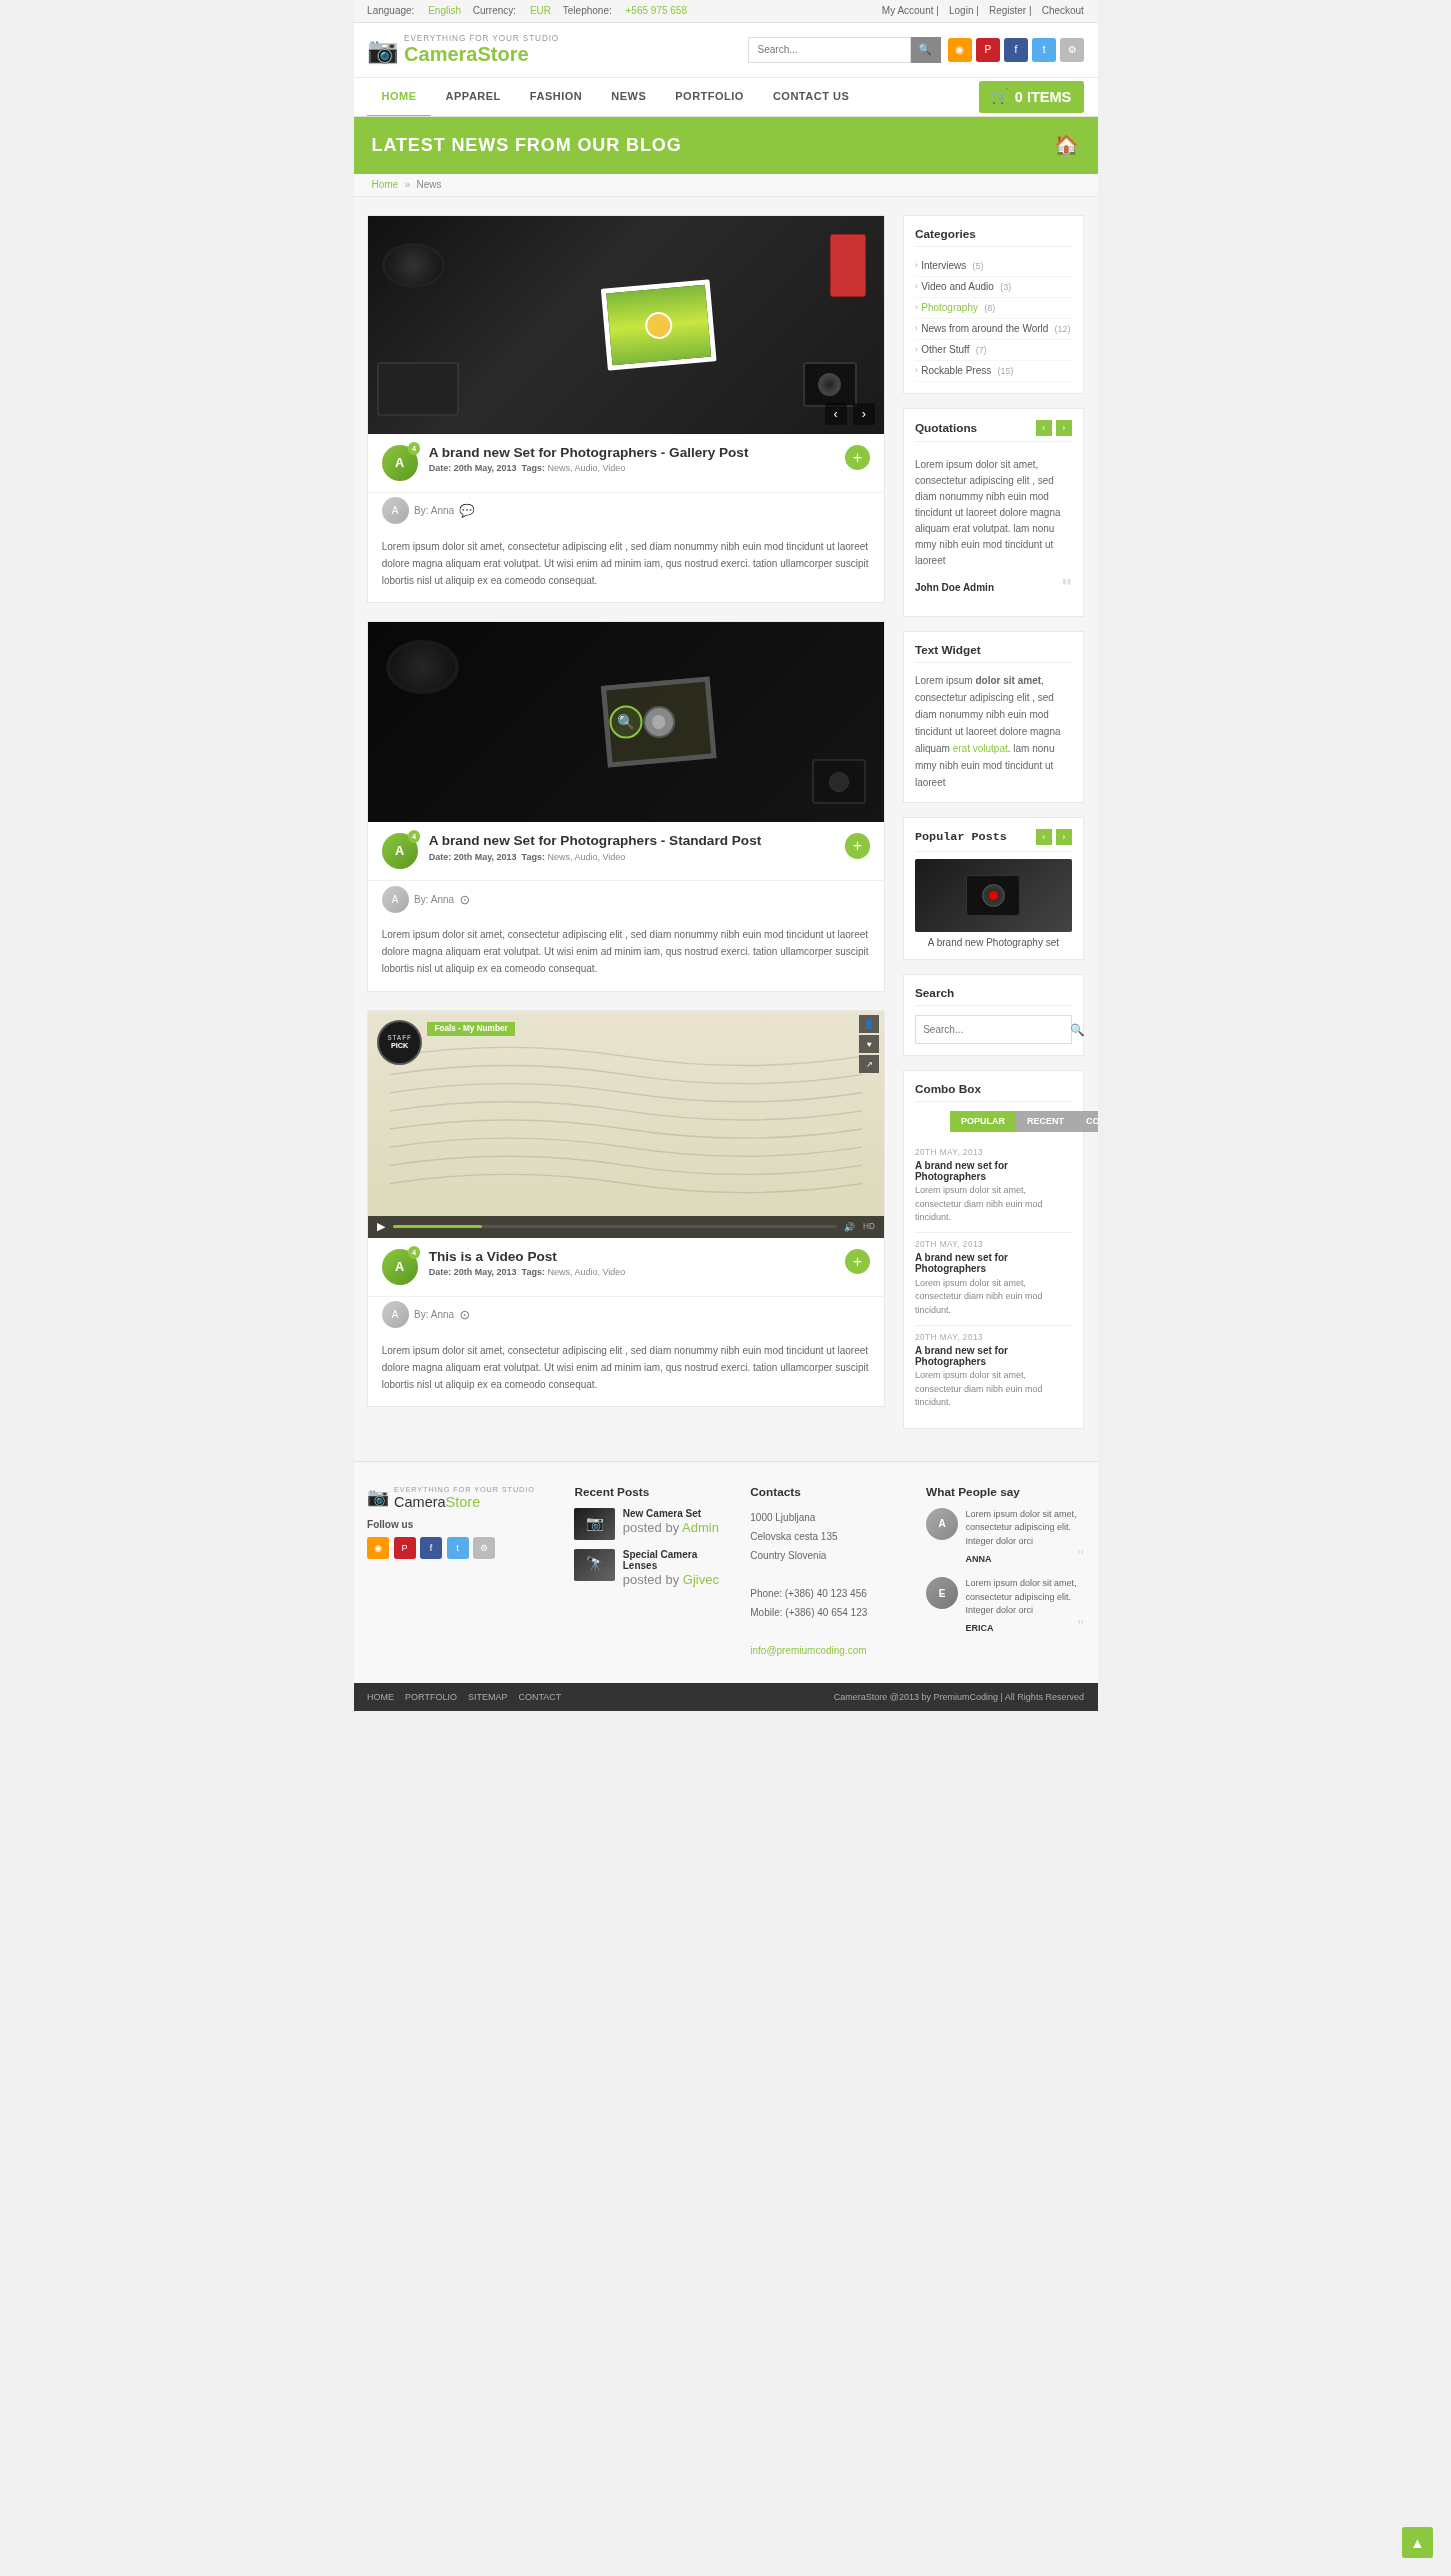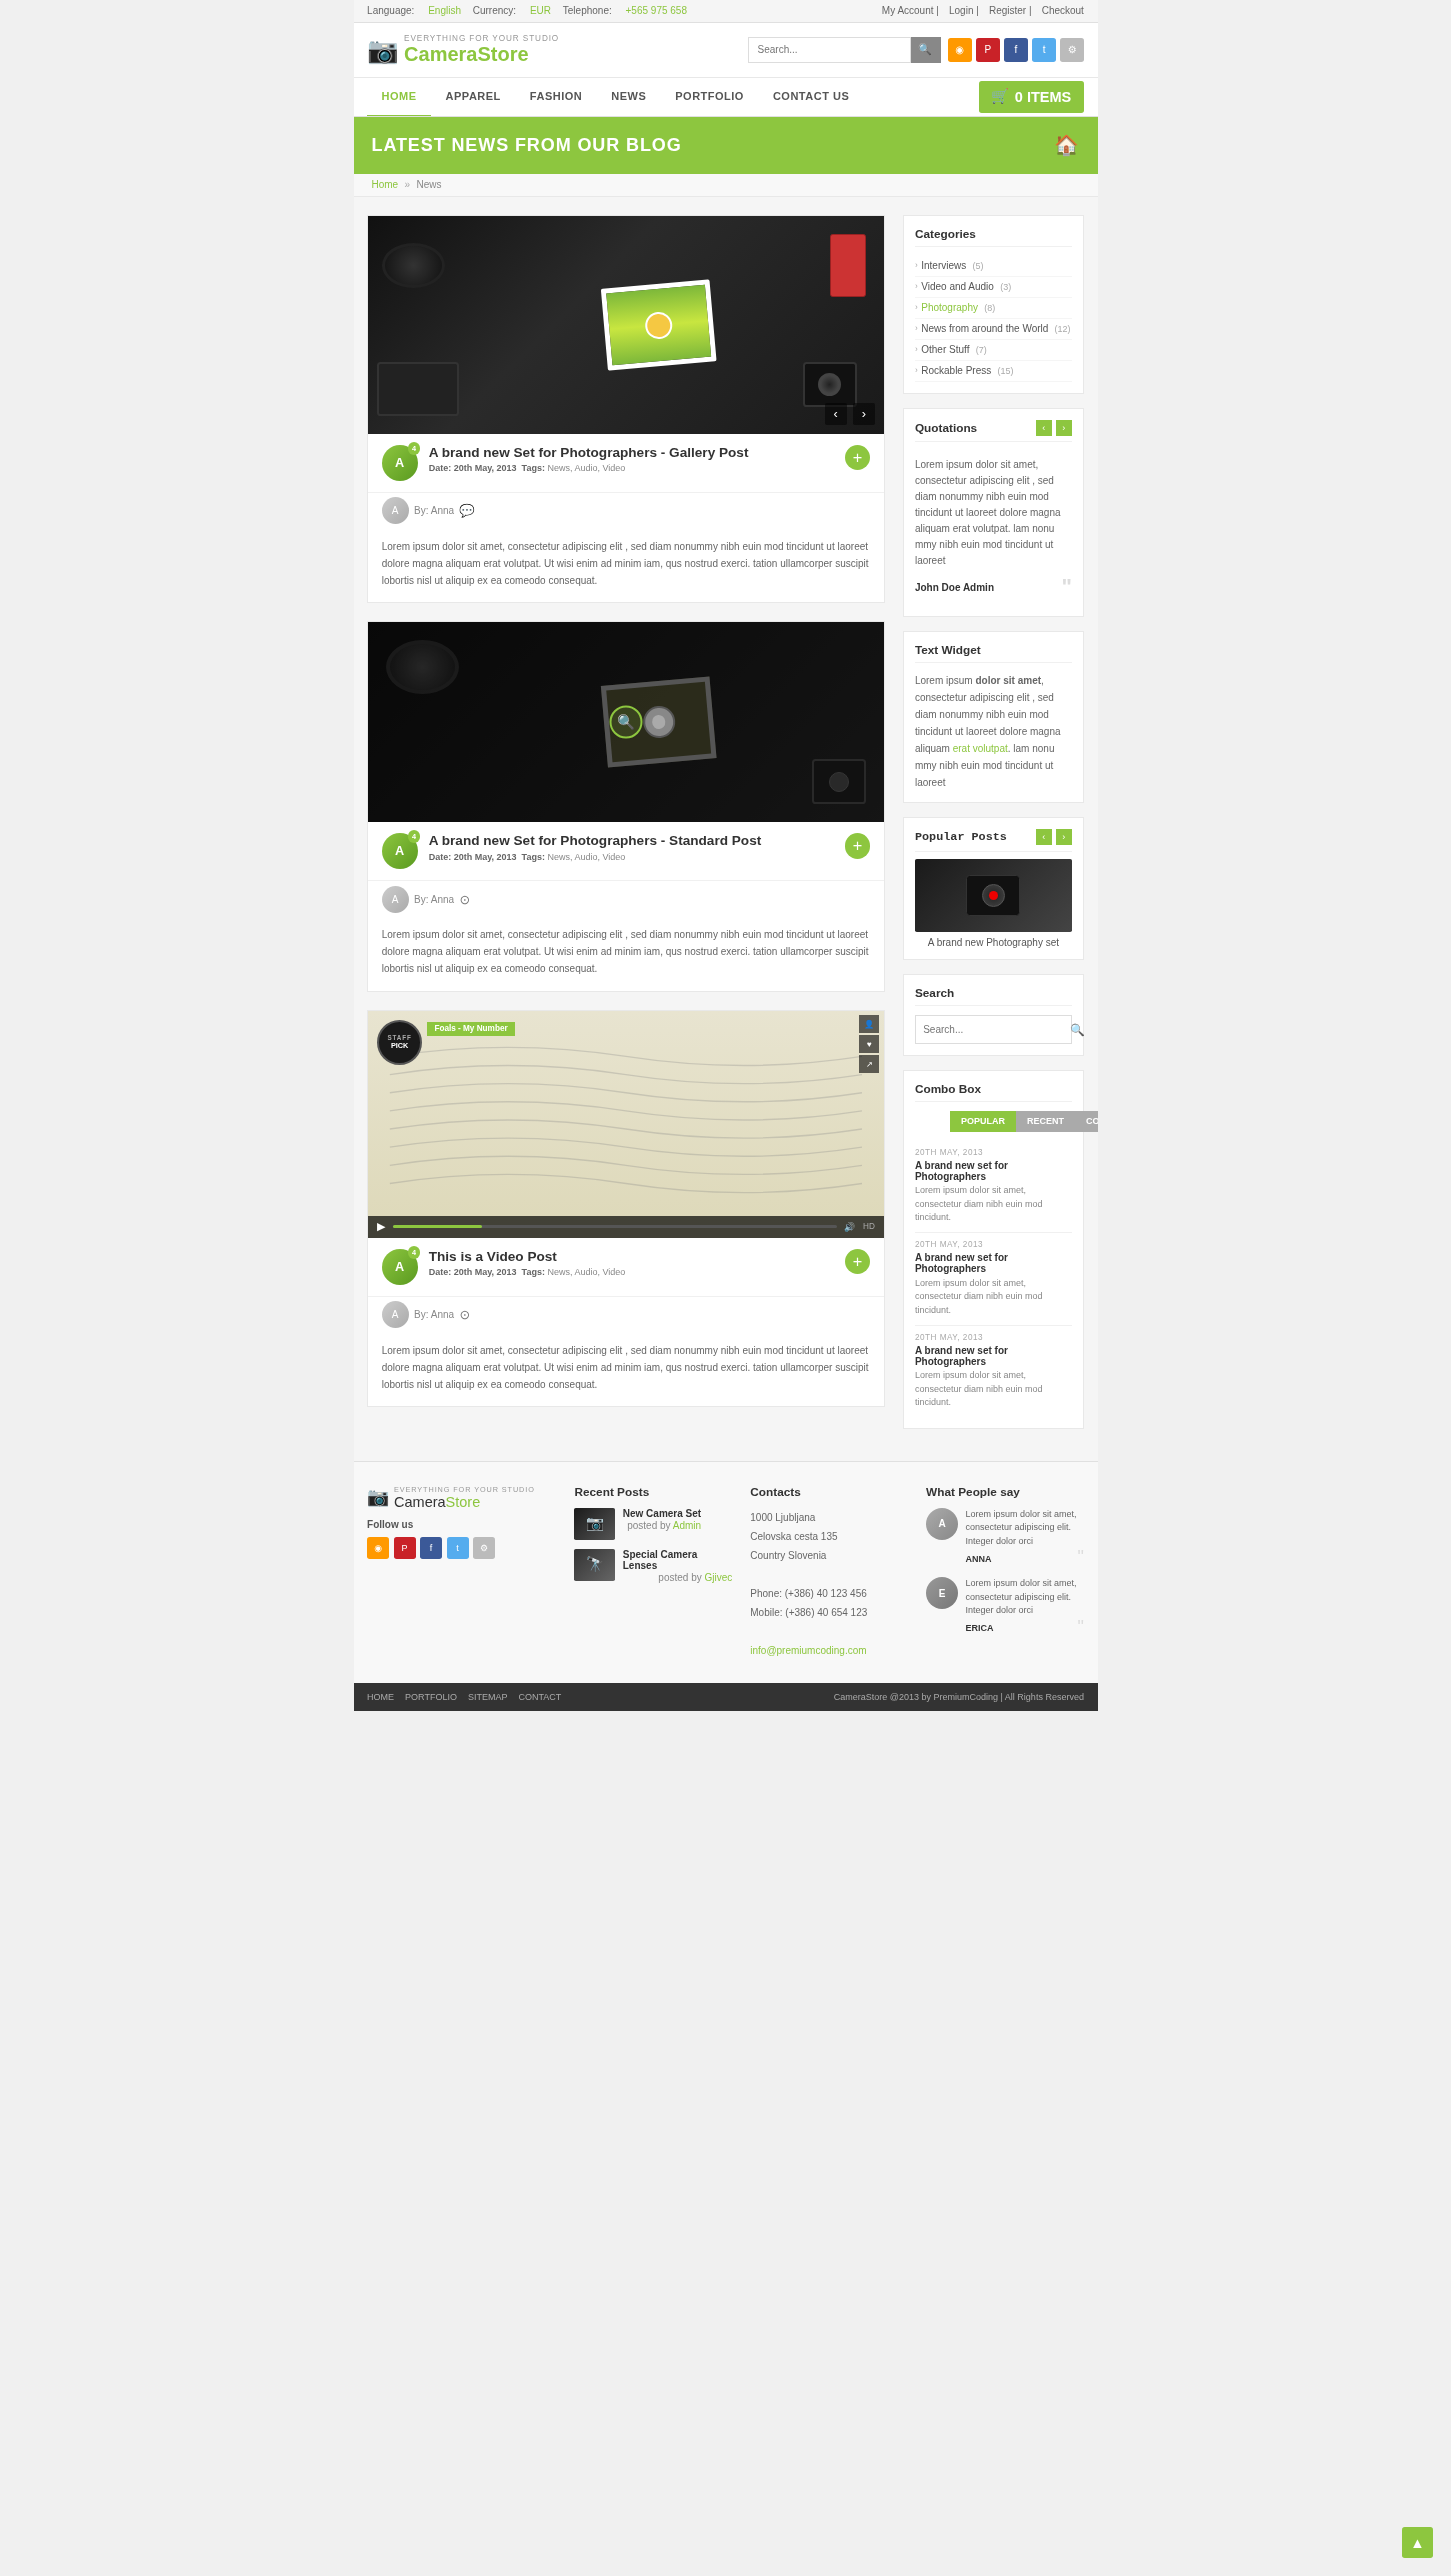--- a/index.html
+++ b/index.html
@@ -127,21 +127,21 @@
     .footer-logo-text { font-size: 14.5px; color: #333; }
     .footer-logo-text span { color: #8dc63f; }
     .footer-follow { font-size: 10px; font-weight: bold; color: #555; margin-bottom: 7.3px; margin-top: 7.3px; }
     .footer-social { display: flex; gap: 4.5px; }
     .footer-social-icon { width: 22px; height: 22px; background: #ccc; border-radius: 2.7px; display: flex; align-items: center; justify-content: center; color: #fff; font-size: 9px; cursor: pointer; }
     .footer-col-title { font-size: 11.8px; font-weight: bold; color: #333; margin-bottom: 9px; }
     .recent-post-item { display: flex; gap: 7.3px; margin-bottom: 9px; align-items: flex-start; }
     .recent-post-thumb { width: 41px; height: 32px; background: linear-gradient(135deg, #1a1a1a, #555); flex-shrink: 0; border-radius: 1.8px; display: flex; align-items: center; justify-content: center; color: #8dc63f; font-size: 14.5px; }
     .recent-post-info { font-size: 10px; }
     .recent-post-name { font-weight: bold; color: #333; margin-bottom: 1.8px; }
-    .recent-post-author { color: #888; font-size: 10px; text-align: right; }
+    .recent-post-author { color: #888; font-size: 13px; }
     .recent-post-author a { color: #8dc63f; text-decoration: none; }
     .contacts-info { font-size: 10px; color: #666; line-height: 1.9; }
     .what-people-say .testimonial { display: flex; gap: 7.3px; margin-bottom: 11px; }
     .testimonial-avatar { width: 32px; height: 32px; border-radius: 50%; background: linear-gradient(135deg, #aaa, #888); flex-shrink: 0; display: flex; align-items: center; justify-content: center; color: #fff; font-size: 10px; font-weight: bold; }
     .testimonial-content { flex: 1; font-size: 9px; color: #666; line-height: 1.5; }
     .testimonial-name { font-size: 9px; font-weight: bold; color: #333; margin-top: 3.6px; }
     .testimonial-quote-mark { color: #ddd; font-size: 18px; line-height: 1; }
     
     
     .bottom-footer { background: #333; padding: 9px 13.6px; display: flex; justify-content: space-between; align-items: center; }

